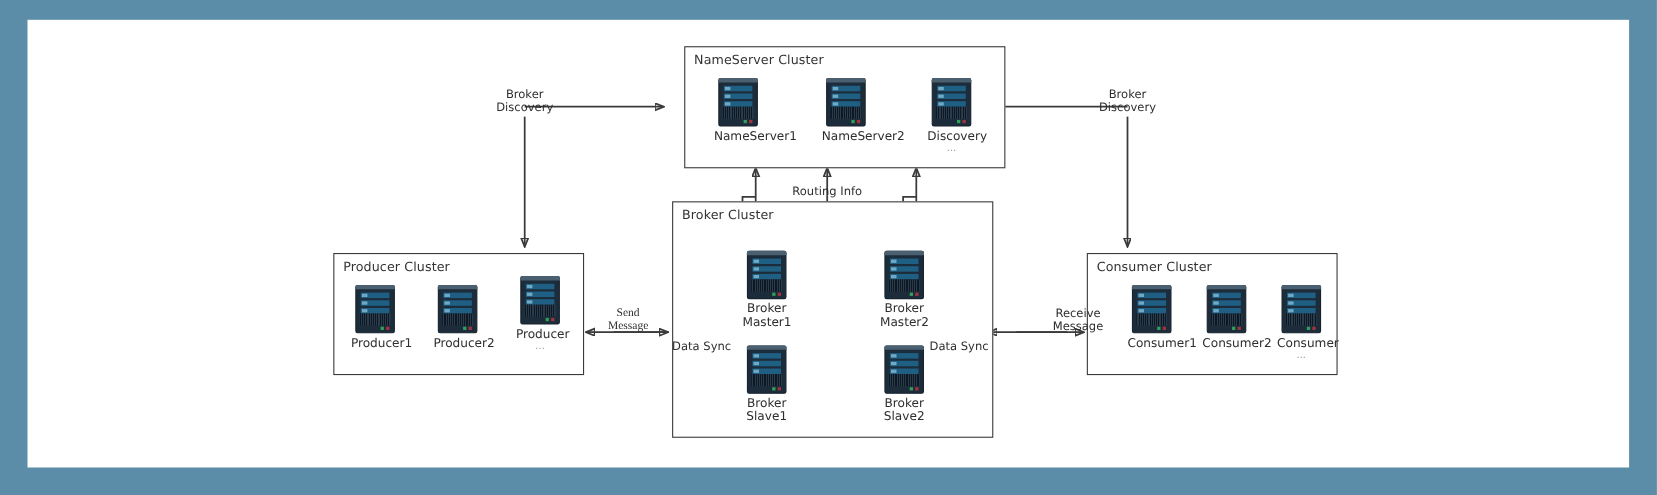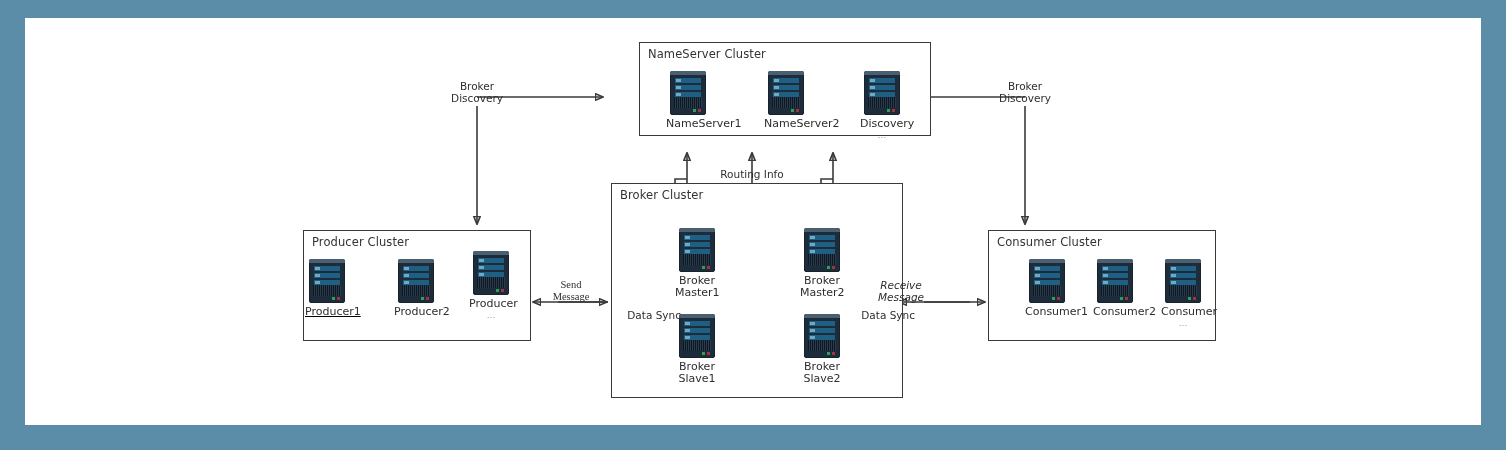--- a/index.html
+++ b/index.html
@@ -107,21 +107,21 @@
   }
   
   .conn-label {
     position: absolute;
     font-size: 10.5px;
     color: #2e2e2e;
     line-height: 12px;
     text-align: center;
     white-space: nowrap;
   }
-  .conn-label.left-al { text-align: right; }
+  .conn-label.left-al { text-align: left; }
   svg.links {
     position: absolute;
     left: 0; top: 0;
     width: 1456px; height: 407px;
     overflow: visible;
     pointer-events: none;
   }
   svg.links path, svg.links line { stroke: #3a3a3a; stroke-width: 1.6; fill: none; }
 </style>
 </head>
@@ -160,21 +160,21 @@
       <line x1="945" y1="284" x2="874" y2="284" marker-end="url(#ah)"></line>
       <line x1="899" y1="284" x2="960" y2="284" marker-end="url(#ah)"></line>
 
       <path d="M620,293 L620,252 L651,252" marker-end="url(#ah)"></path>
       <path d="M620,302 L620,338 L651,338" marker-end="url(#ah)"></path>
 
       <path d="M843,293 L843,252 L814,252" marker-end="url(#ah)"></path>
       <path d="M843,302 L843,338 L814,338" marker-end="url(#ah)"></path>
     </svg>
 
-    <div class="cluster" style="left:614px; top:24px; width:292px; height:94px;">
+    <div class="cluster" style="left:597px; top:24px; width:292px; height:111px;">
       <div class="cluster-title">NameServer Cluster</div>
 
       <div class="node" style="left:26px; top:28px;">
         <div class="node-icon">
           <div class="cap"></div>
           <div class="bays">
               <div class="bay">
                 <i></i>
               </div>
               <div class="bay">
@@ -345,21 +345,21 @@
         <div class="node-label">
           <span>Broker</span>
           <span class="l2">Slave2</span>
         </div>
       </div>
     </div>
 
     <div class="cluster" style="left:278px; top:212px; width:228px; height:111px;">
       <div class="cluster-title">Producer Cluster</div>
 
-      <div class="node" style="left:1px; top:28px;text-decoration:underline;">
+      <div class="node" style="left:15px; top:28px;">
         <div class="node-icon">
           <div class="cap"></div>
           <div class="bays">
               <div class="bay">
                 <i></i>
               </div>
               <div class="bay">
                 <i></i>
               </div>
               <div class="bay">
@@ -507,21 +507,21 @@
       <span>Discovery</span>
     </div>
 
     <div class="conn-label" style="left:677px; top:150px; width:100px;">Routing Info</div>
 
     <div class="conn-label" style="left:510px; top:261px; width:72px;font-family:Liberation Serif, serif;">
       <span>Send</span><br>
       <span>Message</span>
     </div>
 
-    <div class="conn-label" style="left:833px; top:261px; width:86px;font-style:italic;">
+    <div class="conn-label" style="left:912px; top:261px; width:86px;">
       <span>Receive</span><br>
       <span>Message</span>
     </div>
 
     <div class="conn-label left-al" style="left:586px; top:291px; width:70px;">Data Sync</div>
 
     <div class="conn-label left-al" style="left:820px; top:291px; width:70px;">Data Sync</div>
 
   </div>
 </div>

